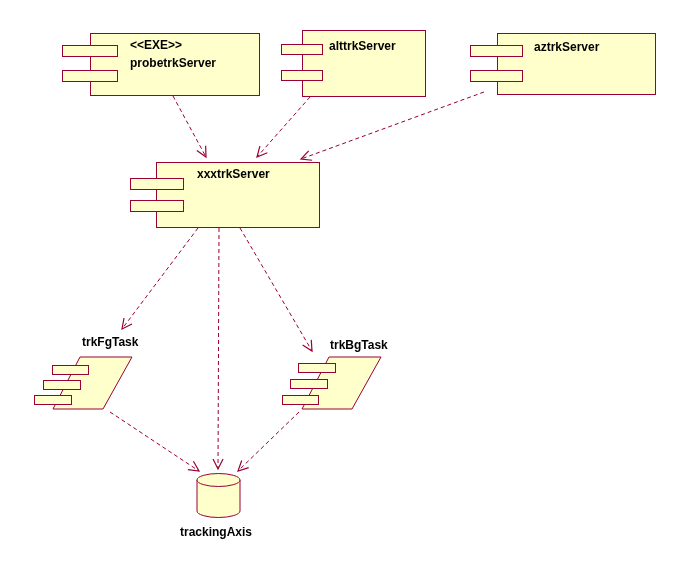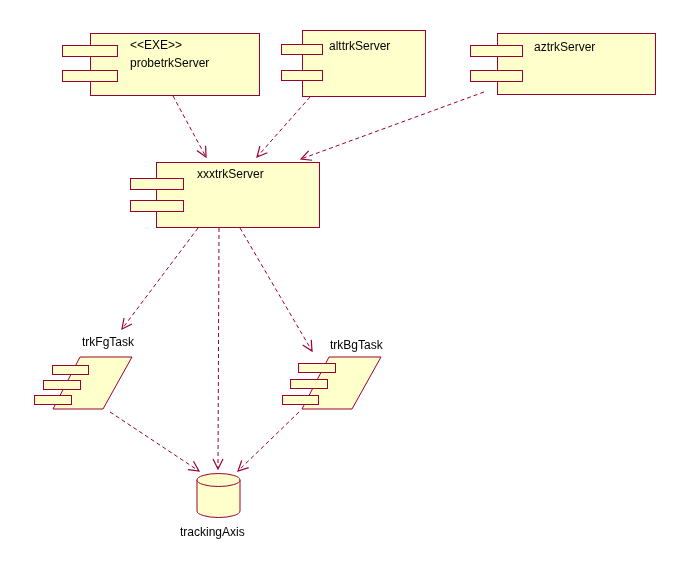--- a/index.html
+++ b/index.html
@@ -6,20 +6,21 @@
     margin: 0;
     padding: 0;
     background: #ffffff;
   }
   .canvas {
     position: relative;
     width: 692px;
     height: 583px;
     background: #ffffff;
     overflow: hidden;
+    font-weight: bold;
   }
   svg {
     display: block;
   }
   svg text {
     font-family: "Liberation Sans", sans-serif;
     font-size: 12px;
     fill: #000000;
   }
   .shape {

